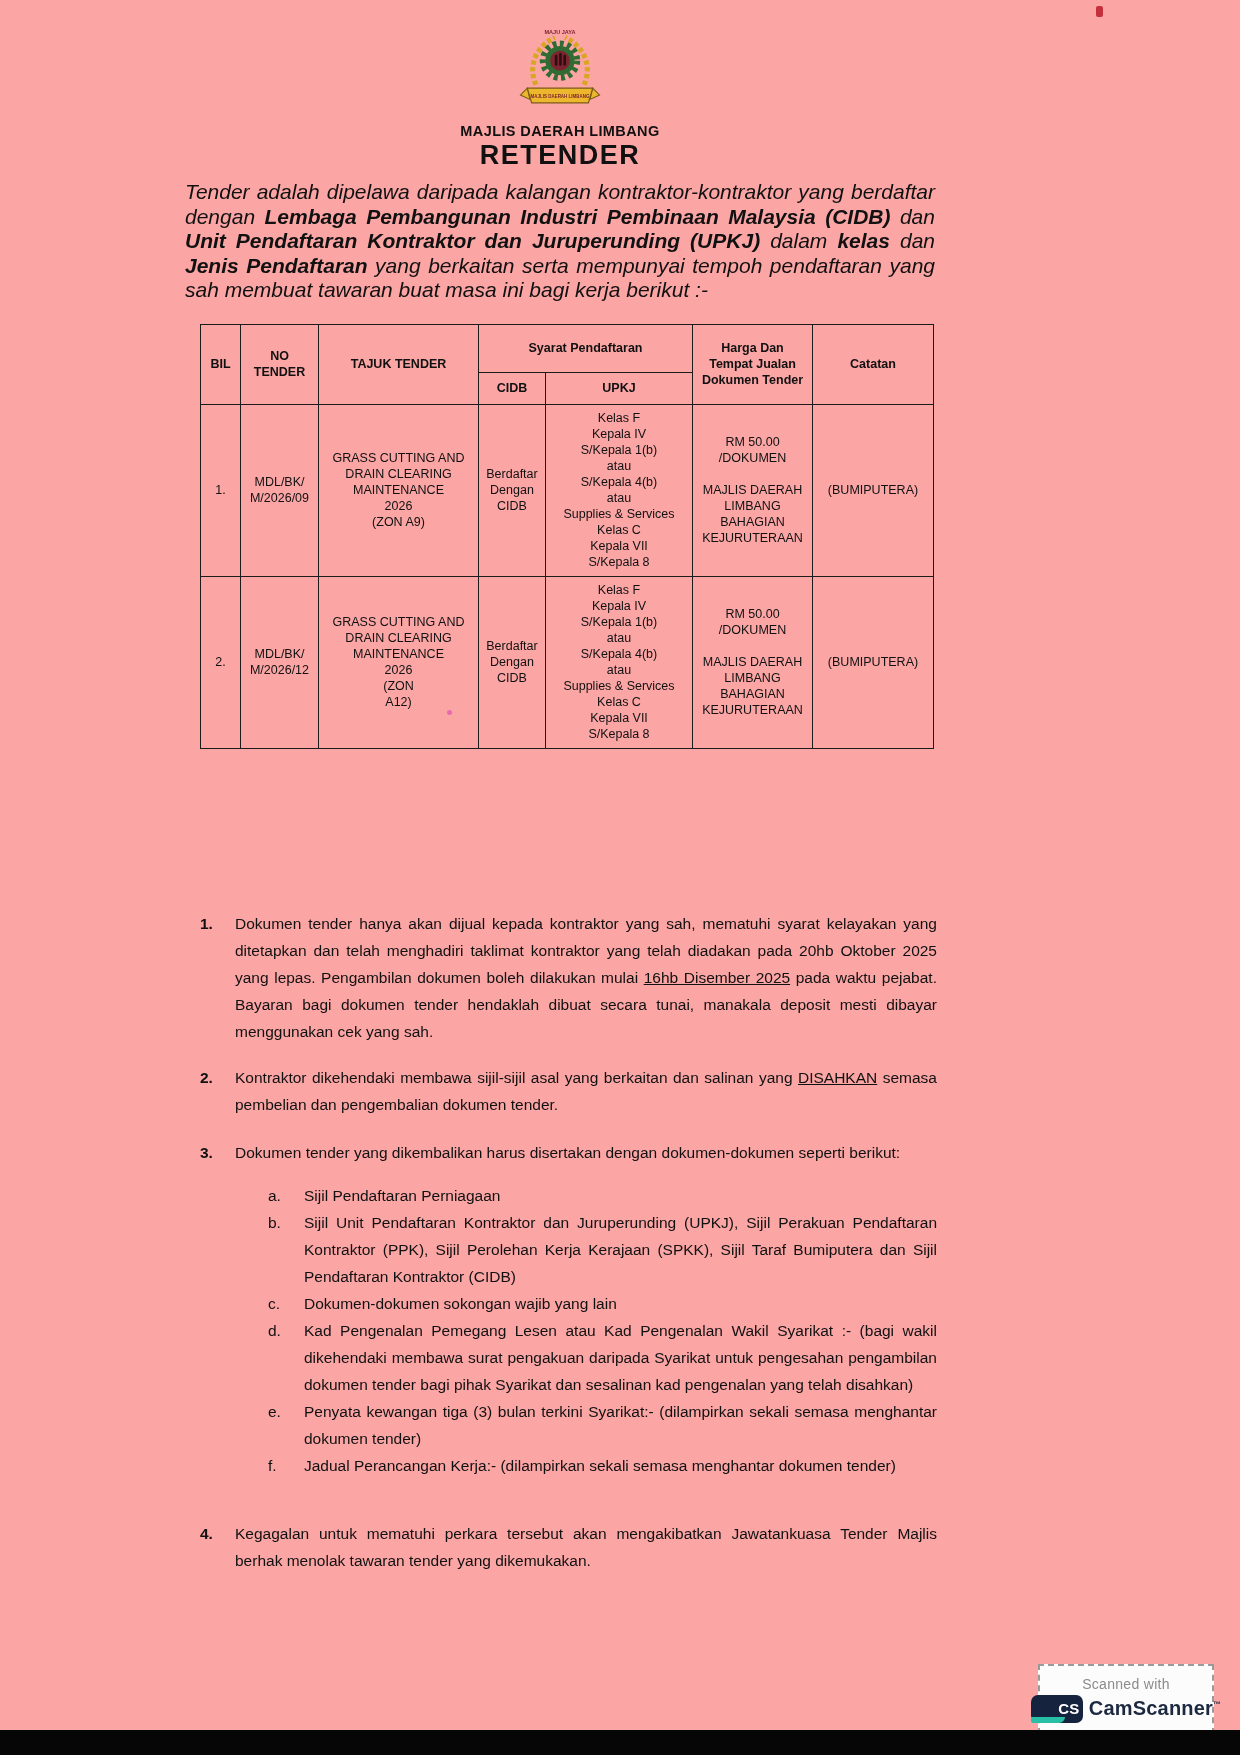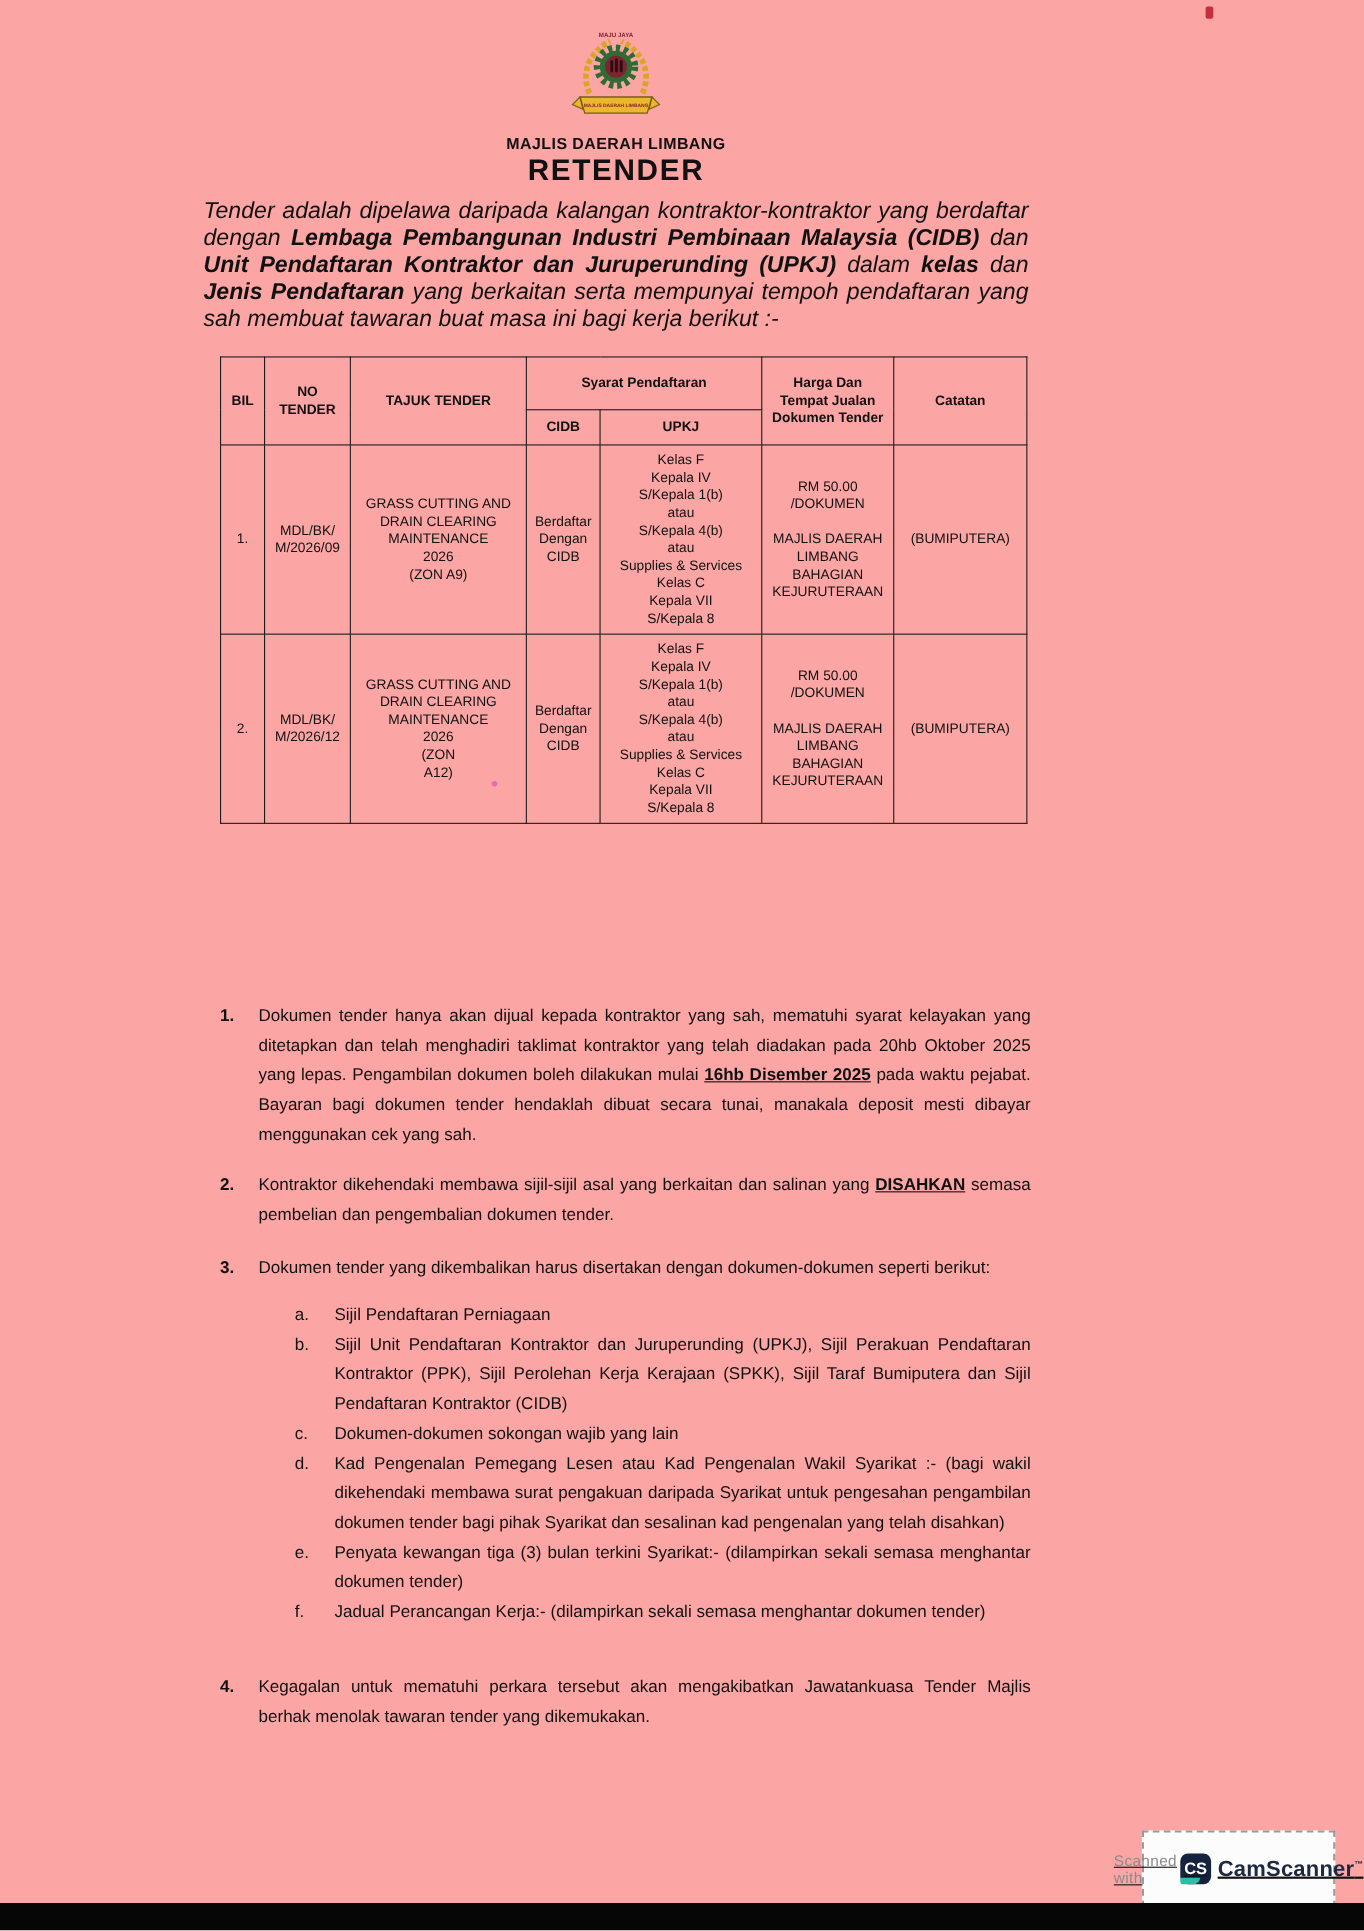--- a/index.html
+++ b/index.html
@@ -30,39 +30,39 @@
   .col-bil{width:40px}.col-no{width:78px}.col-tajuk{width:160px}
   .col-cidb{width:67px}.col-upkj{width:147px}.col-harga{width:120px}.col-cat{width:121px}
   .hdr-top { height:48px; }
   .hdr-sub { height:32px; }
   .row-body { height:172px; }
   
   .notes { position:absolute; left:200px; top:910px; width:737px; font-size:15.5px; line-height:27px; }
   .note { display:flex; align-items:flex-start; }
   .note .num { width:35px; flex:0 0 35px; font-weight:bold; }
   .note .body { flex:1; text-align:justify; }
-  .bu { font-weight:bold; text-decoration:underline; }
+  .bu { font-weight:normal; text-decoration:underline; }
   .m1 { margin-bottom:19px; } .m2 { margin-bottom:21px; }
   .sublist { margin:16px 0 0 68px; }
   .subitem { display:flex; align-items:flex-start; }
   .subitem .letter { width:36px; flex:0 0 36px; }
   .subitem .stext { flex:1; text-align:justify; }
   .note4 { margin-top:41px; }
   
   .cs-badge {
     position:absolute; left:1038px; top:1664px; width:172px; height:66px;
     border:2px dashed #9a9a9a; background:#fcfcfc;
-    display:flex; align-items:center; justify-content:center; gap:3px;text-decoration:underline;
+    display:flex; flex-direction:column; align-items:center; justify-content:center; gap:3px;
   }
   .cs-top { color:#8b8b8b; font-size:14px; letter-spacing:.3px; }
   .cs-row { display:flex; align-items:center; gap:6px; }
   .cs-icon {
     position:relative; width:28px; height:28px; background:#16233f; border-radius:7px;
     color:#fff; font-weight:bold; font-size:15px;
-    display:flex; align-items:center; justify-content:center;
+    display:flex; align-items:center; justify-content:center;padding-left:24px;
   }
   .cs-icon::after {
     content:""; position:absolute; left:0; bottom:0; width:65%; height:6px;
     background:#27bfa6; border-radius:0 0 7px 3px;
   }
   .cs-name { color:#1c2940; font-weight:bold; font-size:20px; letter-spacing:.2px; }
   .cs-tm { color:#1c2940; font-size:8px; vertical-align:super; }
   
   .bottom-bar { position:absolute; left:0; bottom:0; width:100%; height:25px; background:#060606; }
   .dot-red { position:absolute; left:1096px; top:6px; width:7px; height:11px; background:#c4303b; border-radius:2px; }

